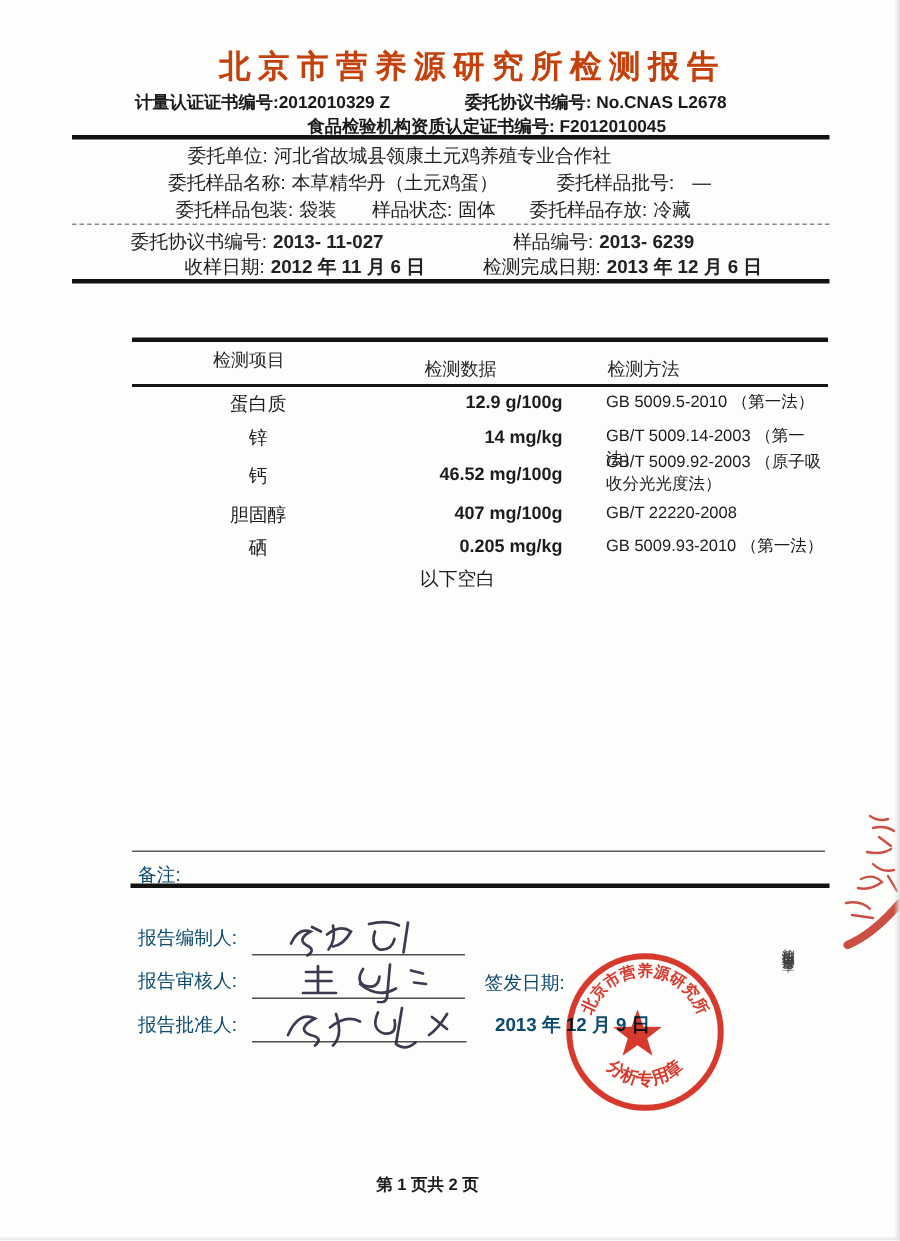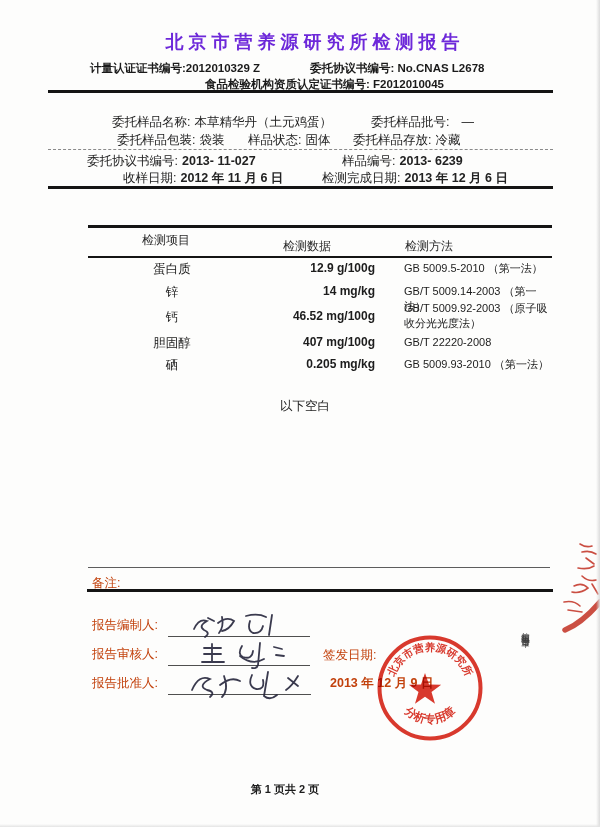--- a/index.html
+++ b/index.html
@@ -1,36 +1,36 @@
 <!DOCTYPE html>
 <html><head>
 <meta charset="utf-8">
 <style>
   html,body{margin:0;padding:0;}
   body{width:600px;height:827px;overflow:hidden;background:#ffffff;
        font-family:"Liberation Sans","DejaVu Sans",sans-serif;color:#1c1c1c;}
   .page{position:relative;width:600px;height:827px;background:#fdfdfc;}
   .abs{position:absolute;white-space:nowrap;}
   .b{font-weight:bold;}
-  .title{font-size:18px;font-weight:bold;letter-spacing:5px;text-align:center;color:#6d28d9;}
+  .title{font-size:21px;font-weight:bold;letter-spacing:5px;text-align:center;color:#c2410c;}
   .cert{font-size:11.5px;font-weight:bold;color:#1a1a1a;}
   .rule{position:absolute;background:#141414;}
   .rule-thin{position:absolute;border-top:1px dashed #8a8a8a;height:0;}
   .rule-gray{position:absolute;background:#5d5d5d;}
   .info-seg{font-size:12.5px;color:#222;}
   .info-seg .v{margin-left:4px;}
   .sec-title{font-size:16px;font-weight:bold;letter-spacing:4px;text-align:center;color:#141414;}
   .th{font-size:12px;color:#2a2a2a;}
   .row{position:absolute;left:0;width:600px;height:34px;}
   .cell{position:absolute;top:0;}
   .cell.item{left:112px;width:120px;text-align:center;font-size:12.5px;}
   .cell.val{left:225px;width:150px;text-align:right;font-size:12px;font-weight:bold;}
   .cell.met{left:404px;width:152px;font-size:11px;line-height:14.5px;white-space:normal;}
-  .endnote{font-size:12.5px;text-align:center;margin-top:20px;}
-  .lbl{font-size:12.5px;color:#c2410c;}
+  .endnote{font-size:12.5px;text-align:center;}
+  .lbl{font-size:12.5px;color:#0c4a6e;}
   .sigline{position:absolute;background:#4f4f4f;height:1px;}
   .side-label{writing-mode:vertical-rl;text-orientation:upright;font-size:8.5px;
               letter-spacing:1px;color:#3c3c3c;}
   .footer{font-size:11px;font-weight:bold;text-align:center;}
   .stamp-svg{mix-blend-mode:multiply;opacity:0.92;}
   .edge-right{position:absolute;left:596px;top:0;width:4px;height:827px;
               background:linear-gradient(to right,rgba(0,0,0,0),#dcdcdc);}
   .edge-bottom{position:absolute;left:0;top:824px;width:600px;height:3px;
                background:linear-gradient(to bottom,rgba(0,0,0,0),#e4e4e4);}
 </style>
@@ -38,20 +38,23 @@
 <body>
 
 <div class="page">
 
   <div class="abs title" style="top:30px;left:95px;width:440px;">北京市营养源研究所检测报告</div>
   <div class="abs cert" style="top:61px;left:90px;">计量认证证书编号:2012010329 Z</div>
   <div class="abs cert" style="top:61px;left:310px;">委托协议书编号: No.CNAS L2678</div>
   <div class="abs cert" style="top:77px;left:205px;">食品检验机构资质认定证书编号: F2012010045</div>
   <div class="rule" style="top:90px;left:48px;width:505px;height:2.5px;"></div>
 
+  <div class="abs info-seg" style="top:96px;left:125px;">
+    <span>委托单位:</span><span class="v">河北省故城县领康土元鸡养殖专业合作社</span>
+  </div>
 
   <div class="abs info-seg" style="top:114px;left:112px;">
     <span>委托样品名称:</span><span class="v">本草精华丹（土元鸡蛋）</span>
   </div>
   <div class="abs info-seg" style="top:114px;left:353px;margin-left:18px;">
     <span>委托样品批号:</span><span class="v" style="margin-left:12px;">—</span>
   </div>
 
   <div class="abs info-seg" style="top:132px;left:117px;">
     <span>委托样品包装:</span><span class="v">袋装</span>

